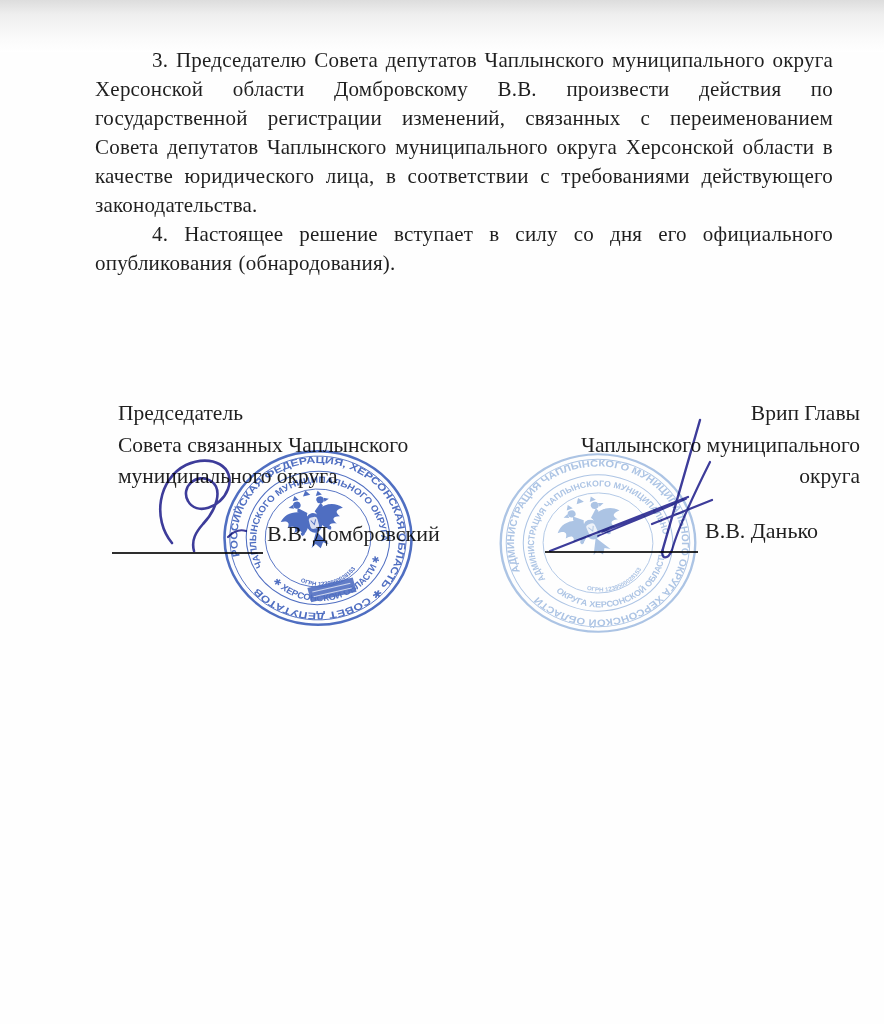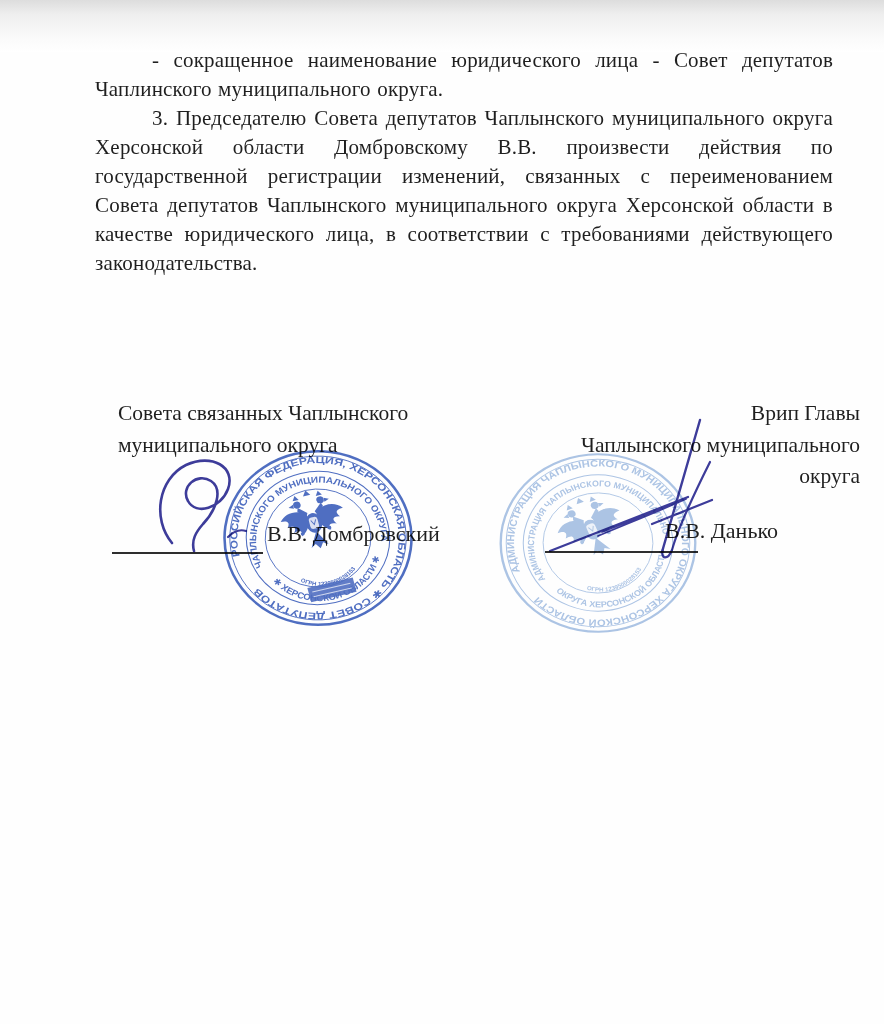--- a/index.html
+++ b/index.html
@@ -22,44 +22,45 @@
   }
   .doc-body p{margin:0;text-indent:57px;}
   .sig-block{position:absolute;top:398px;font-size:21.5px;line-height:31.5px;}
   .sig-block.left{left:118px;width:330px;}
   .sig-block.right{left:540px;width:320px;text-align:right;}
   .sig-line{position:absolute;height:2px;background:#2e2e2e;}
   .sig-line.left{left:112px;top:552px;width:151px;}
   .sig-line.right{left:545px;top:551px;width:153px;}
   .sig-name{position:absolute;font-size:22px;white-space:nowrap;}
   .sig-name.left{left:267px;top:521px;}
-  .sig-name.right{left:665px;top:518px;}
+  .sig-name.right{left:705px;top:518px;}
   .stamp{position:absolute;mix-blend-mode:multiply;pointer-events:none;}
   .stamp.left{left:220px;top:447px;width:196px;height:182px;color:#4062bd;opacity:.92;}
   .stamp.right{left:496px;top:450px;width:204px;height:186px;color:#a9c2e4;opacity:.95;}
   .stamp svg{width:100%;height:100%;display:block;}
   .ink{position:absolute;mix-blend-mode:multiply;pointer-events:none;}
   .ink.left{left:150px;top:445px;width:140px;height:122px;}
   .ink.right{left:540px;top:400px;width:200px;height:165px;}
   .ink path{stroke:#3d3c9b;fill:none;stroke-linecap:round;stroke-linejoin:round;}
   .stamp-ring{font-family:"Liberation Sans","DejaVu Sans",sans-serif;font-weight:bold;fill:currentColor;}
   .hidden-defs{position:absolute;width:0;height:0;overflow:hidden;}
 </style>
 </head>
 <body>
 
 <div class="page">
   <div class="top-shade"></div>
 
   <div class="doc-body">
-    <p>- сокращенное наименование юридического лица - Совет депутатов Чаплинского муниципального округа.</p>
     <p>3. Председателю Совета депутатов Чаплынского муниципального округа Херсонской области Домбровскому В.В. произвести действия по государственной регистрации изменений, связанных с переименованием Совета депутатов Чаплынского муниципального округа Херсонской области в качестве юридического лица, в соответствии с требованиями действующего законодательства.</p>
+    <p>4. Настоящее решение вступает в силу со дня его официального опубликования (обнародования).</p>
   </div>
 
   <div class="sig-block left">
+    <div>Председатель</div>
     <div>Совета связанных Чаплынского</div>
     <div>муниципального округа</div>
   </div>
   <div class="sig-block right">
     <div>Врип Главы</div>
     <div>Чаплынского муниципального</div>
     <div>округа</div>
   </div>
 
   <div class="sig-line left"></div>

